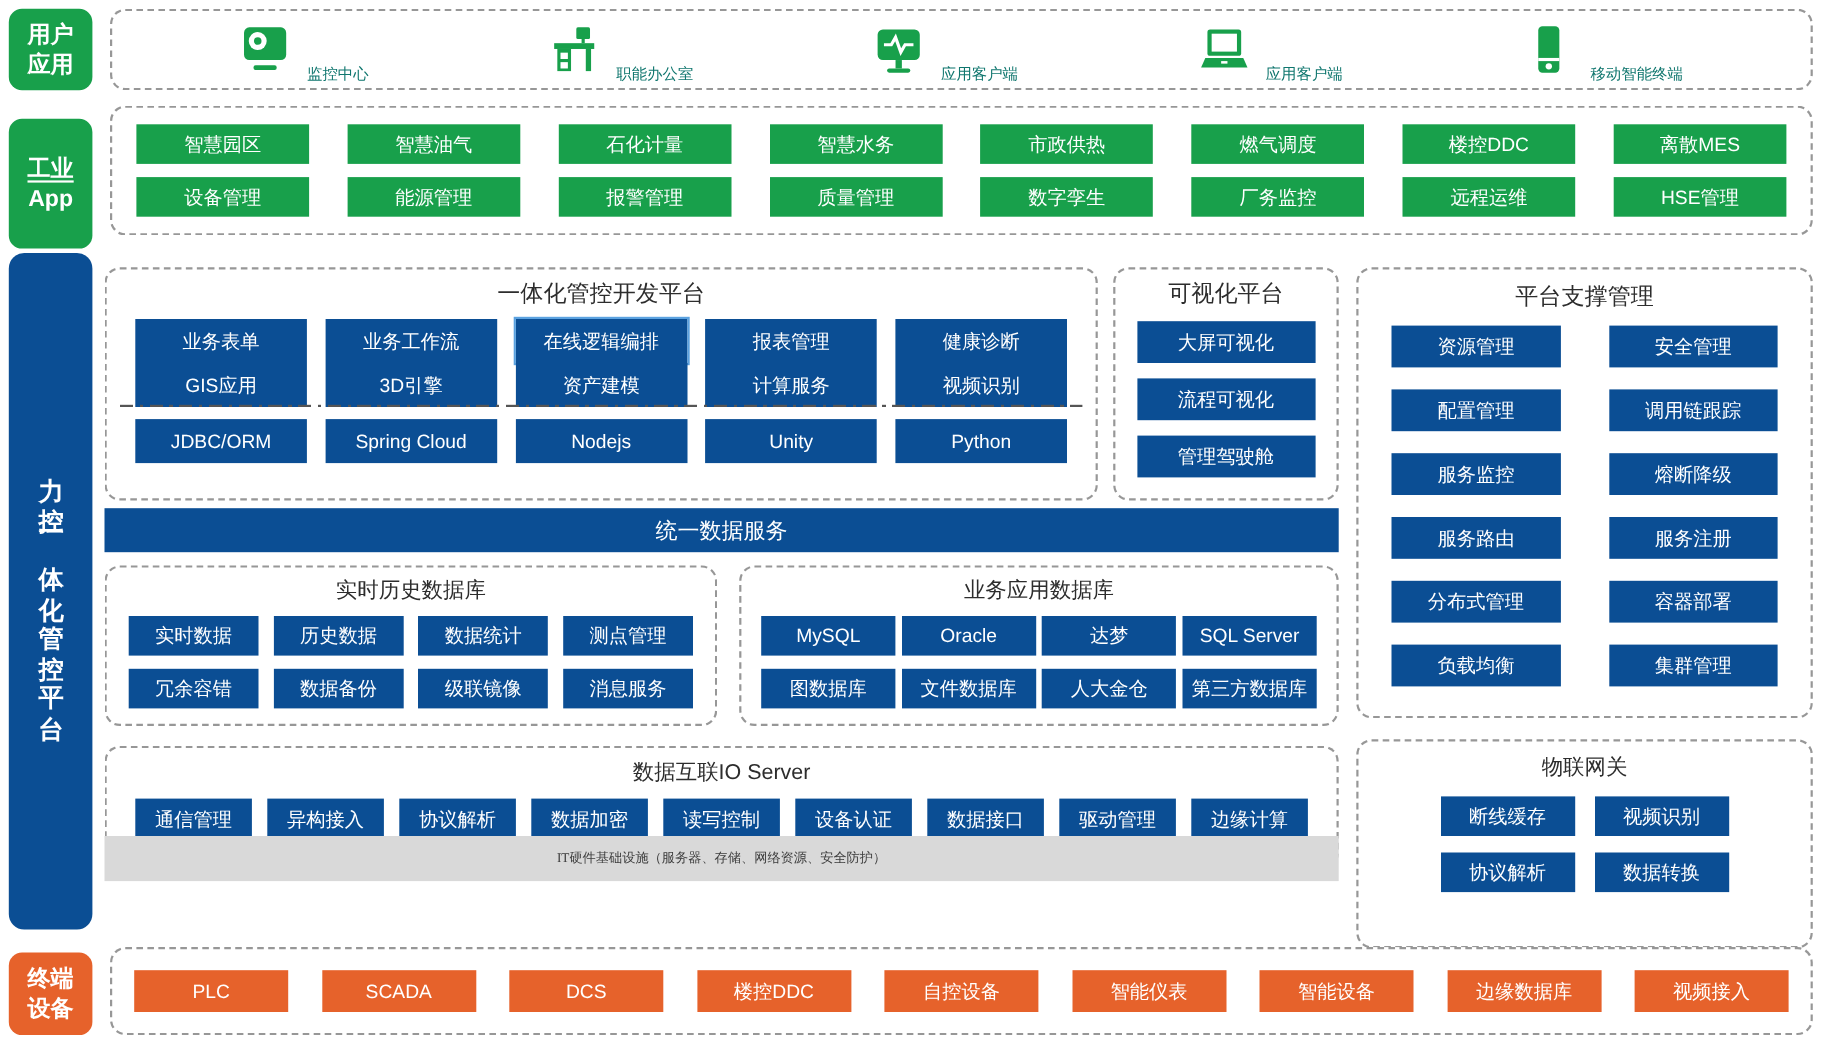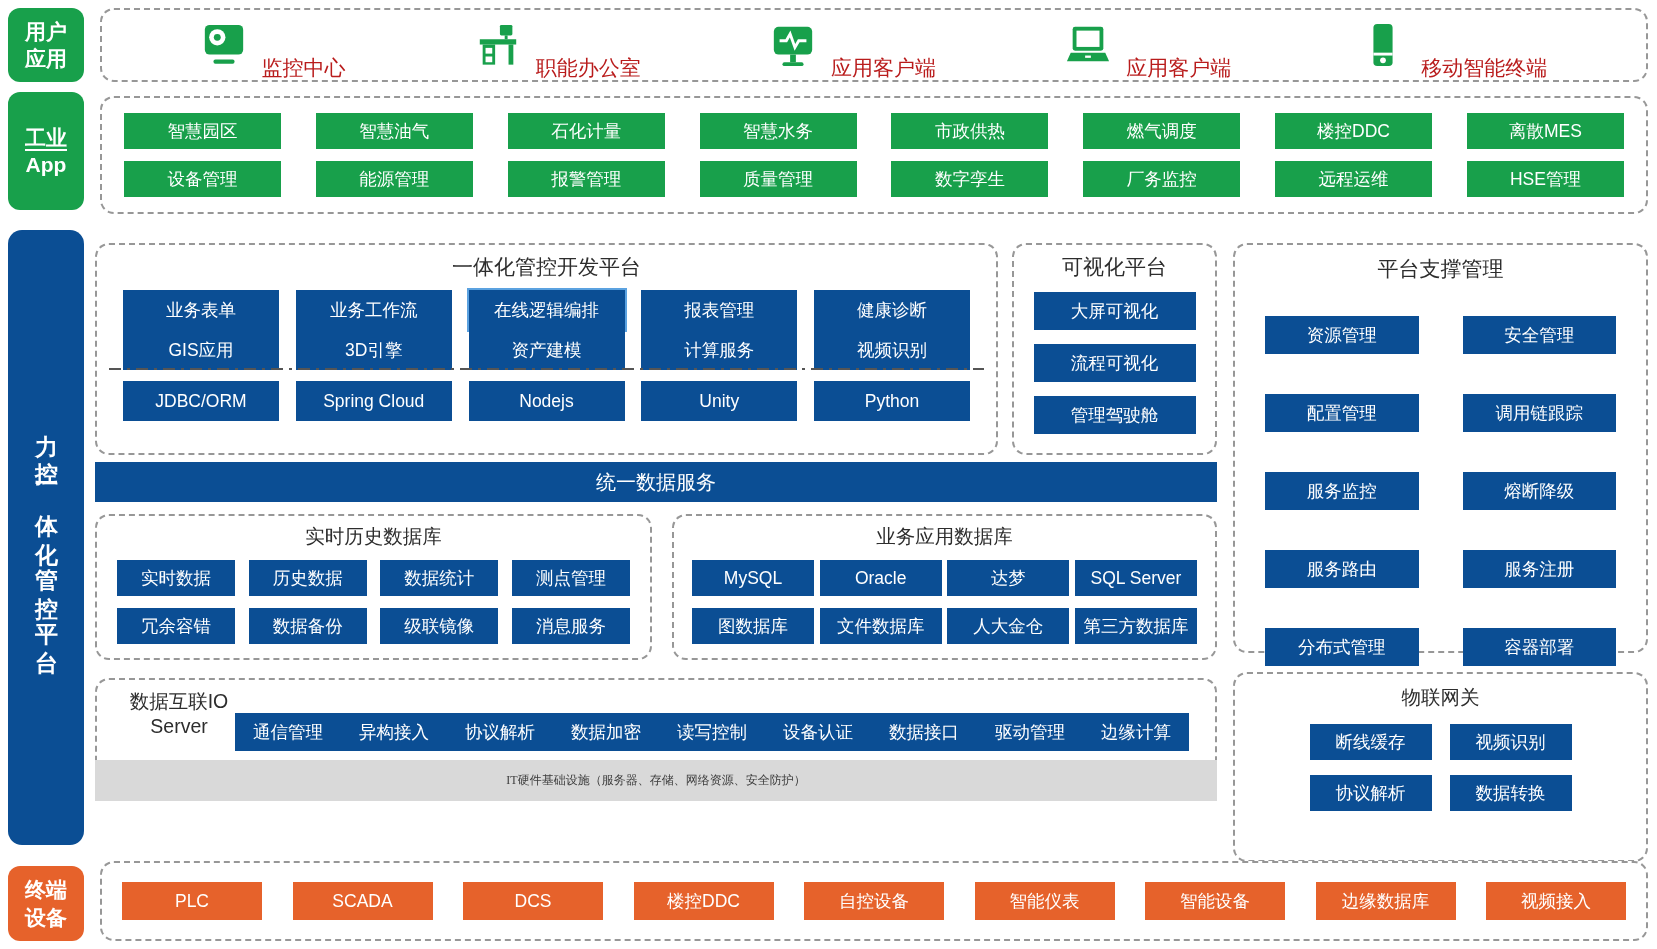--- a/index.html
+++ b/index.html
@@ -12,35 +12,35 @@
   .page{position:relative; width:1657px; height:949px; background:#ffffff; overflow:hidden;}
 
   
   .badge{position:absolute; border-radius:12px; display:flex; flex-direction:column;
          align-items:center; justify-content:center; color:#fff; font-weight:bold;
          font-size:21px; line-height:1.3; text-align:center;}
   .badge-green{background:var(--green,#18a04b);}
   .badge-blue{background:var(--blue,#0b4e94);}
   .badge-orange{background:var(--orange,#e6622b);}
   .badge-user{left:8px; top:8px; width:76px; height:74px;}
-  .badge-industry{left:8px; top:92px; width:76px; height:118px;}
+  .badge-industry{left:8px; top:108px; width:76px; height:118px;}
   .badge-platform{left:8px; top:230px; width:76px; height:615px; border-radius:14px;}
   .badge-terminal{left:8px; top:866px; width:76px; height:75px;}
   .badge .u{text-decoration:underline; text-underline-offset:4px;}
   .vtext{writing-mode:vertical-rl; text-orientation:upright; font-size:23px;
          font-weight:bold; letter-spacing:27px; color:#fff;}
 
   
   .dashed{position:absolute; border:2px dashed var(--dash,#979797); border-radius:14px; background:#fff;}
 
   .box-user{left:100px; top:8px; width:1548px; height:74px; display:flex;
             align-items:center; justify-content:space-around; padding:0 34px;}
   .uitem{display:flex; align-items:center; gap:15px;}
   .uicon{width:46px; height:46px; flex:none;}
-  .ulabel{font-size:21px; color:#b91c1c;margin-top:45px;}
+  .ulabel{font-size:14px; color:#0f766e;margin-top:45px;}
 
   .box-industry{left:100px; top:96px; width:1548px; height:118px; display:flex;
                 flex-direction:column; justify-content:space-between; padding:15px 22px;}
 
   .flex-row{display:flex; justify-content:space-between; align-items:center;}
 
   
   .btn{display:flex; align-items:center; justify-content:center; color:#fff;
        font-size:17.5px; height:36px; flex:none; white-space:nowrap;}
   .btn.green{background:var(--green,#18a04b); width:157px;}
@@ -64,40 +64,40 @@
   .box-viz{left:1012px; top:243px; width:205px; height:212px; display:flex;
            flex-direction:column; align-items:center; padding:8px 0 10px;}
   .box-viz .sec-title{margin-bottom:11px;}
   .box-viz .col{display:flex; flex-direction:column; gap:14px;font-family:Liberation Mono, monospace;}
   .box-viz .btn{width:162px; height:38px;}
 
   
   .box-support{left:1233px; top:243px; width:415px; height:410px; padding:10px 30px;}
   .box-support .sec-title{margin-bottom:13px;}
   .grid2{display:grid; grid-template-columns:1fr 1fr; column-gap:44px; row-gap:20px;}
-  .box-support .btn{width:auto; height:38px;margin-top:20px;}
+  .box-support .btn{width:auto; height:38px;}
 
   
   .bar-uds{position:absolute; left:95px; top:462px; width:1122px; height:40px;
            background:var(--blue,#0b4e94); color:#fff; font-size:20px;
            display:flex; align-items:center; justify-content:center;}
 
   
   .box-rtdb{left:95px; top:514px; width:557px; height:146px; display:flex;
             flex-direction:column; padding:7px 20px 12px;}
   .box-bizdb{left:672px; top:514px; width:545px; height:146px; display:flex;
              flex-direction:column; padding:7px 18px 12px;}
   .box-rtdb .sec-title,.box-bizdb .sec-title{margin-bottom:10px;}
   .box-rtdb .flex-row,.box-bizdb .flex-row{margin-bottom:12px;}
   .box-rtdb .btn{width:118px;}
   .box-bizdb .btn{width:122px;}
 
   
   .box-io{left:95px; top:678px; width:1122px; height:112px; display:flex;
-          padding:8px 26px 12px;}
+          flex-direction:column; padding:8px 26px 12px;}
   .box-io .sec-title{margin-bottom:11px;}
   .box-io .btn{width:106px; height:38px;}
 
   
   .box-iot{left:1233px; top:672px; width:415px; height:190px; display:flex;
            flex-direction:column; align-items:center; padding:10px 0;}
   .box-iot .sec-title{margin-bottom:13px;}
   .iot-grid{display:grid; grid-template-columns:122px 122px; column-gap:18px; row-gap:15px;}
   .box-iot .btn{height:36px;}
 

